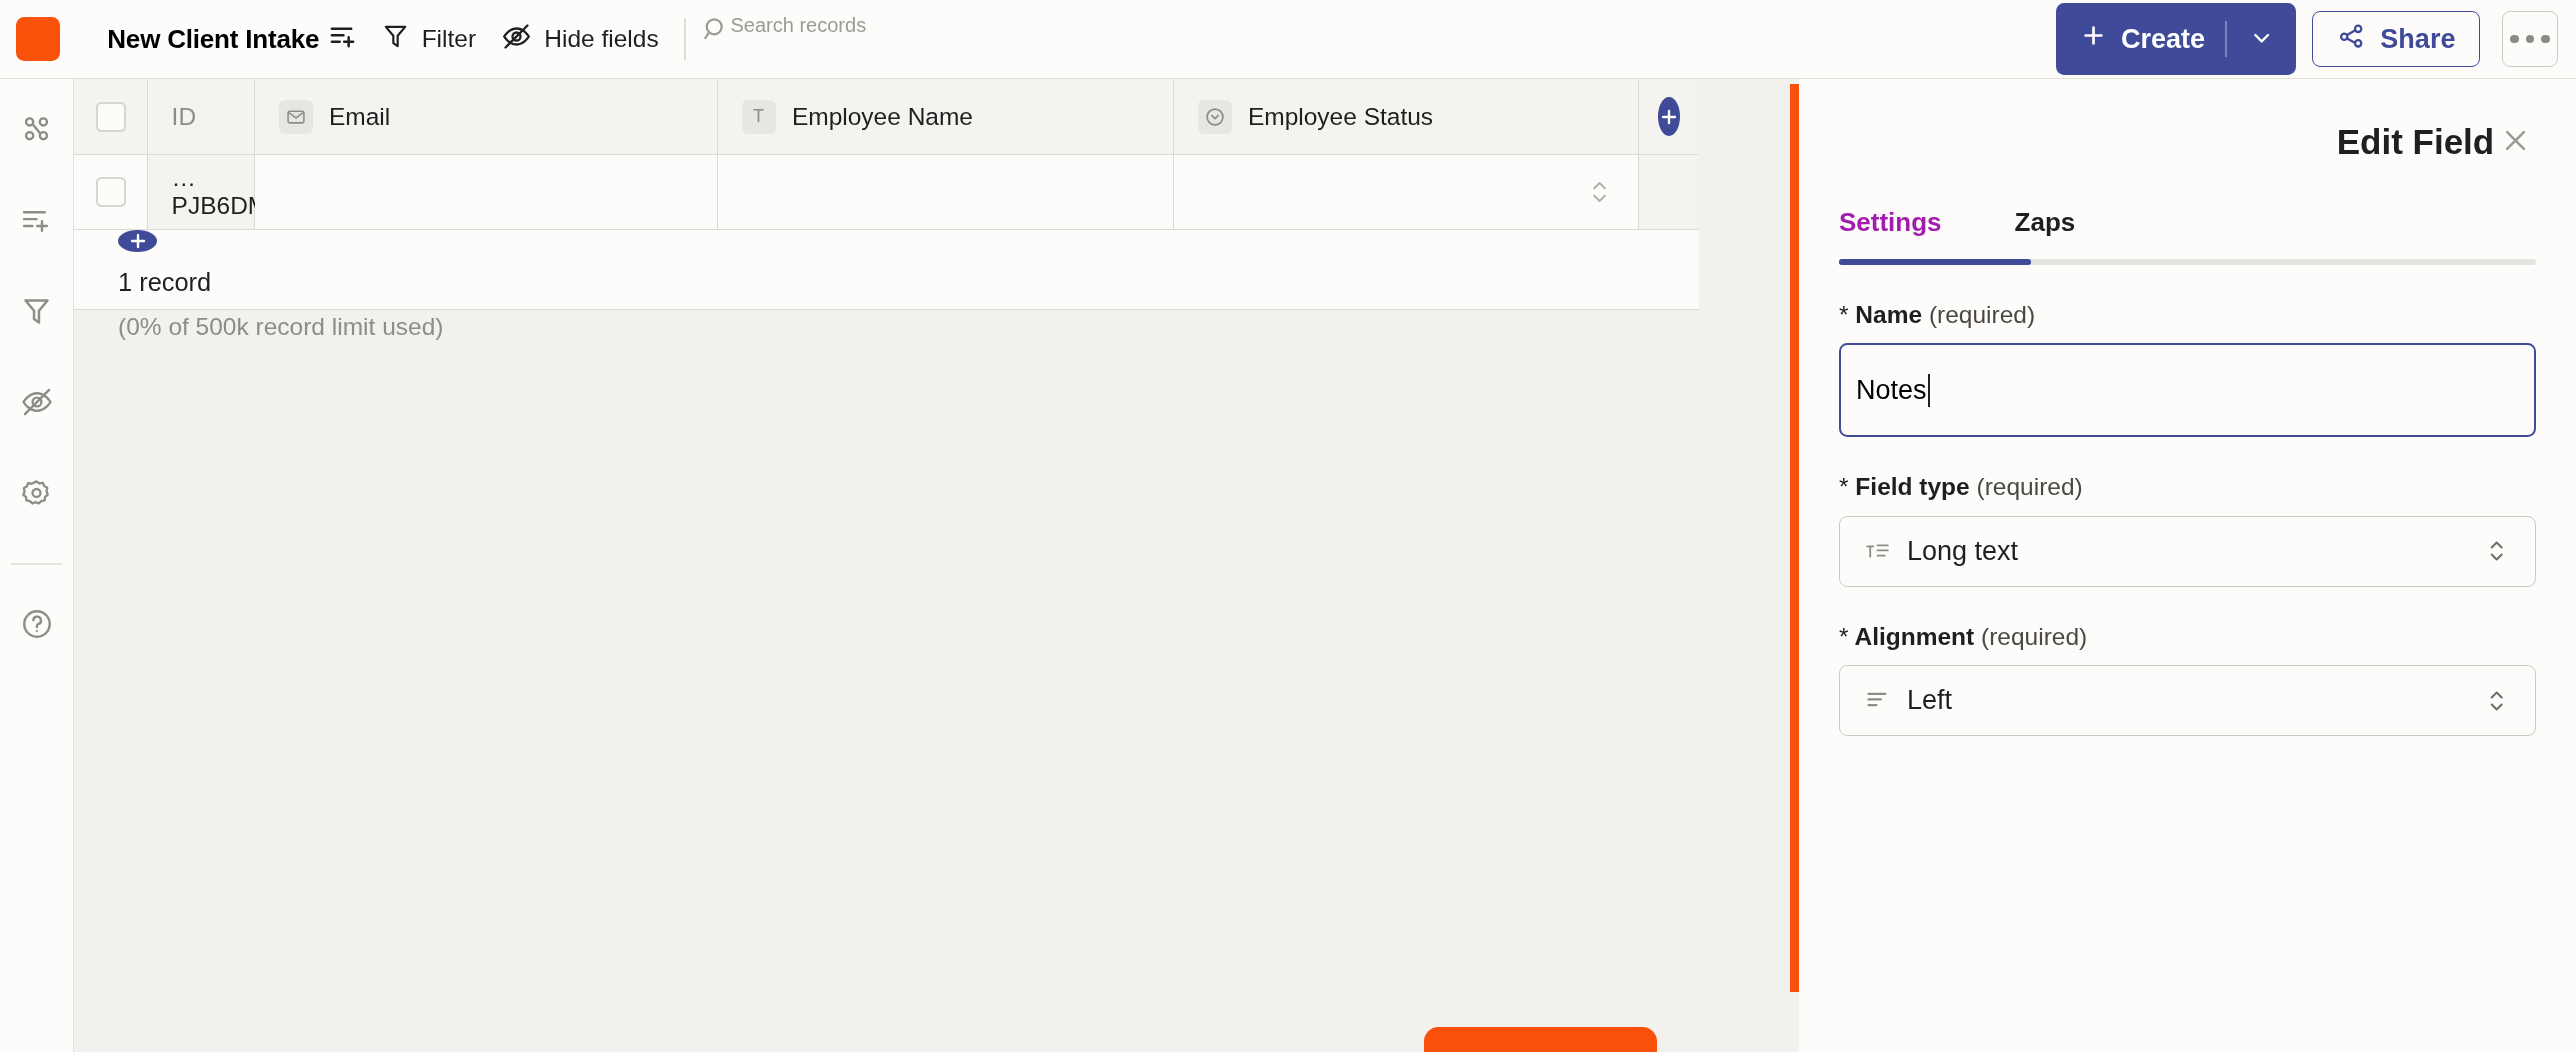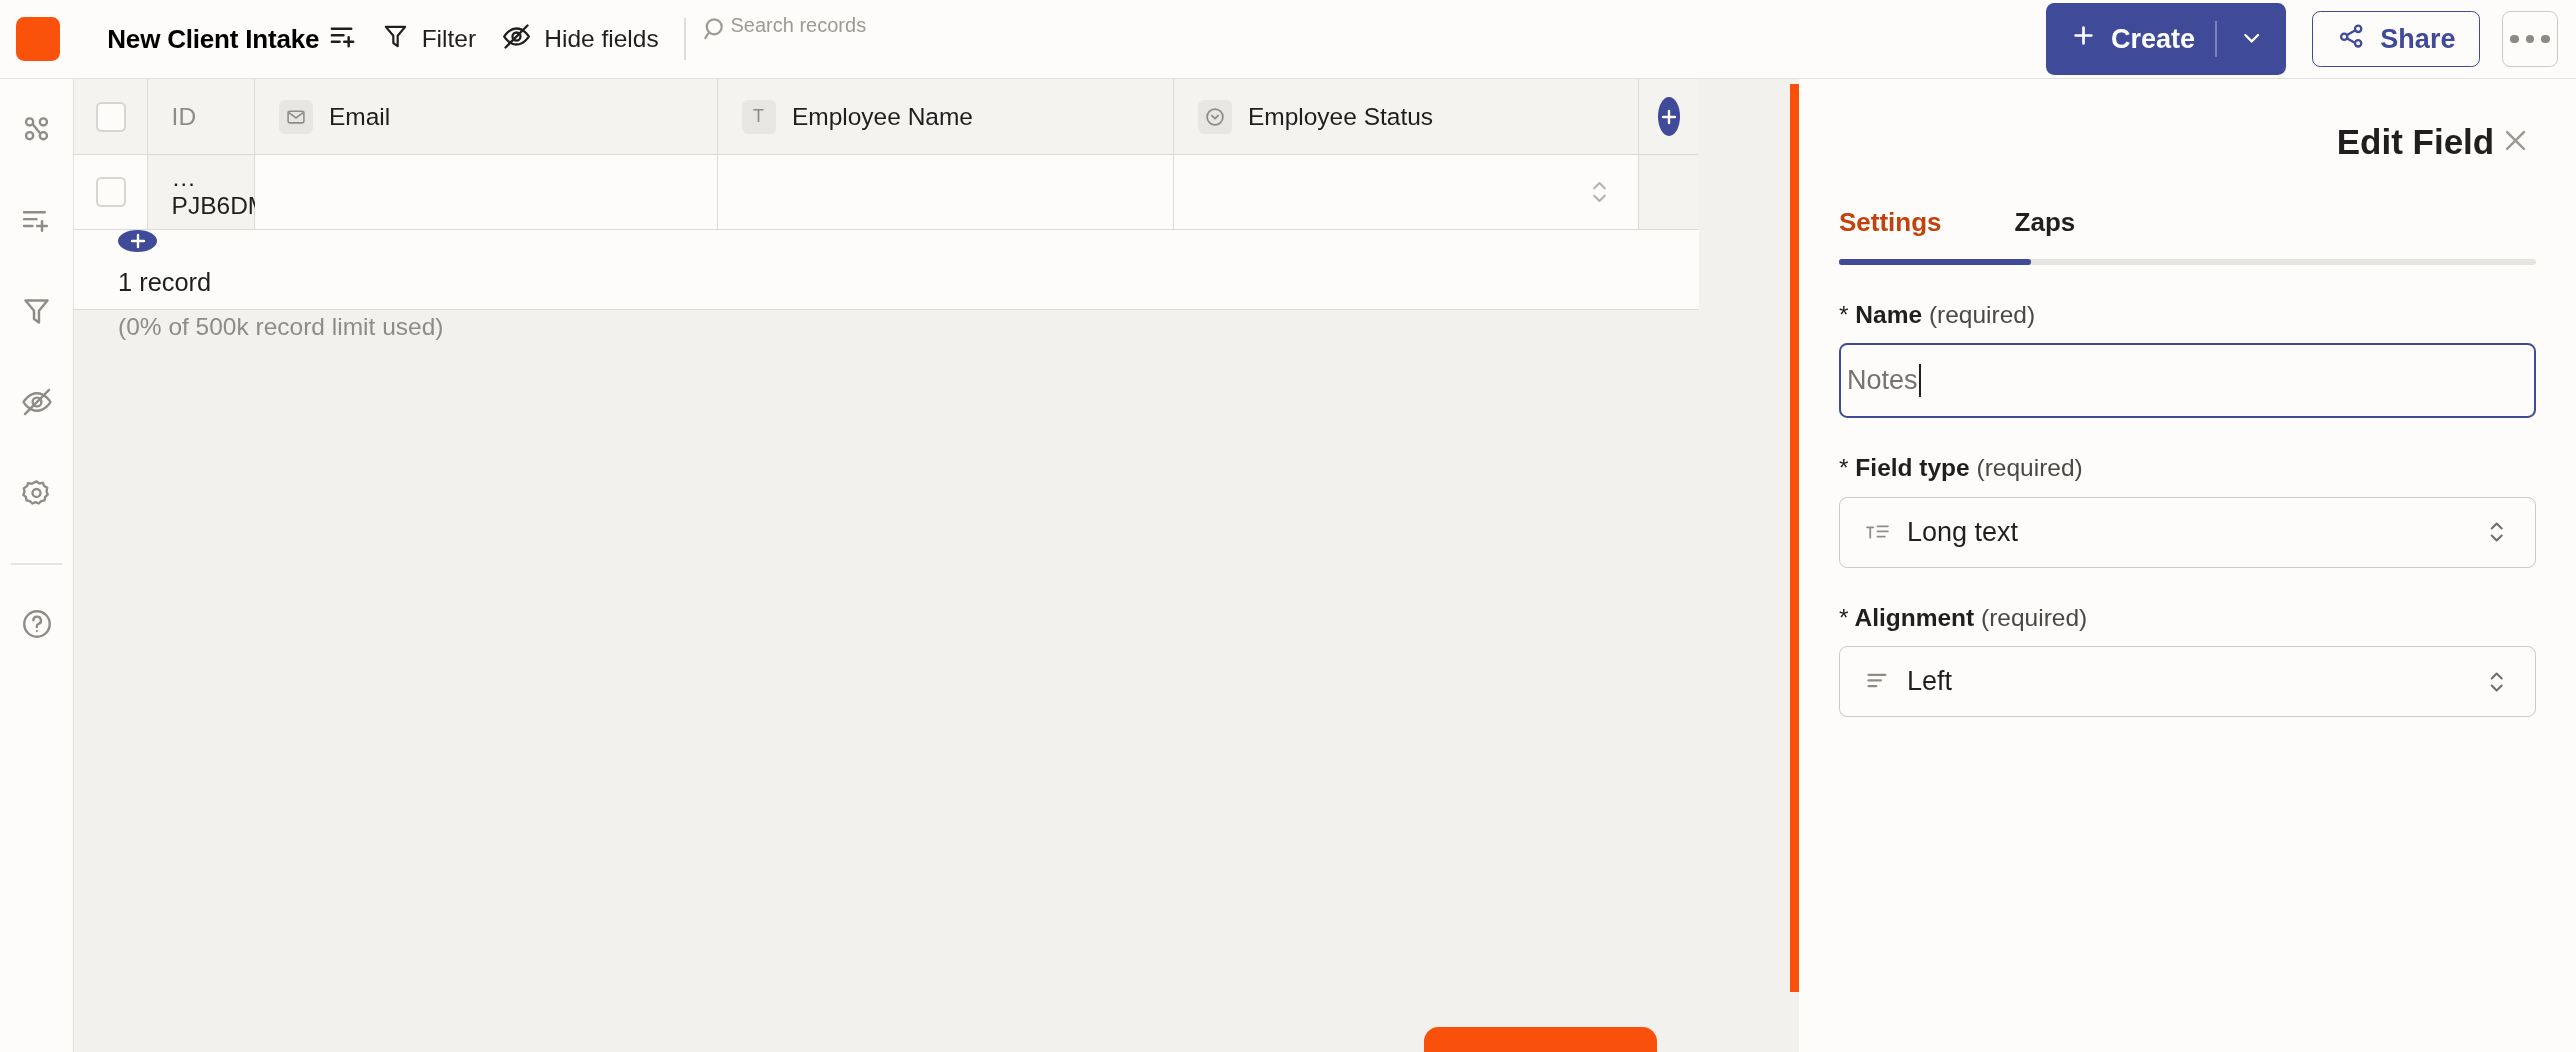--- a/index.html
+++ b/index.html
@@ -55,21 +55,21 @@
     display: flex; align-items: center; gap: 14.5px;
     padding: 0 20px 0 23.6px; font-size: 27px; font-weight: 700;
   }
   .create-btn .cb-div { width: 1.8px; height: 36px; background: #7982bb; }
   .create-btn .cb-caret { padding: 0 22px; display: flex; align-items: center; }
 
   .share-btn {
     display: flex; align-items: center; gap: 14.5px;
     border: 1.8px solid #3f4a99; color: #3f4a99; background: #fdfcfa;
     border-radius: 8.2px; height: 56px; padding: 0 23.6px;
-    font-size: 27px; font-weight: 700; margin-left: 26px;
+    font-size: 27px; font-weight: 700; margin-left: 16px;
     cursor: pointer; flex: none;
   }
   .more-btn {
     display: flex; align-items: center; justify-content: center; gap: 7.3px;
     border: 1.8px solid #cbc9c4; background: #fdfcfa;
     border-radius: 8.2px; width: 56px; height: 56px;
     margin-left: 22px; margin-right: 18px; cursor: pointer; flex: none;
   }
   .dot3 { width: 8.2px; height: 8.2px; border-radius: 50%; background: #8c8a85; }
 
@@ -183,44 +183,44 @@
     padding-top: 41px;
   }
   .panel-title { font-size: 35px; font-weight: 700; color: #1f1f1f; }
   .close-x { color: #9c9a95; cursor: pointer; display:flex; padding: 5.4px; }
 
   .tabs { display: flex; gap: 0; margin-top: 42px; position: relative; }
   .tab {
     font-size: 26px; padding: 0 0 27px 0; cursor: pointer;
     white-space: nowrap;
   }
-  .tab.active { color: #c2410c; font-weight: 700; }
+  .tab.active { color: #a21caf; font-weight: 700; }
   .tab.idle   { color: #1f1f1f; font-weight: 700; margin-left: 73px; }
   .tabs-track {
     position: absolute; left: 0; bottom: 0;
     width: 100%; height: 5.4px; background: #e6e4df; border-radius: 2.7px;
   }
   .tabs-thumb {
     position: absolute; left: 0; bottom: 0;
     width: 192px; height: 5.4px; background: #3f4a99; border-radius: 2.7px;
   }
 
   .field-block { margin-top: 36px; }
   .field-label {
     font-size: 24.5px; color: #1f1f1f; font-weight: 700;
     margin-bottom: 14.5px; white-space: nowrap;
   }
   .field-label .req { font-weight: 400; color: #4a4845; }
   .field-label .star { font-weight: 400; }
 
   .text-input {
-    width: 100%; height: 75px; border-radius: 8.2px;
+    width: 100%; height: 94px; border-radius: 8.2px;
     border: 2.7px solid #3f4a99; background: #fdfcfa;
-    display: flex; align-items: center; padding: 0 6px;
-    font-size: 27px; color: #737373; cursor: text;
+    display: flex; align-items: center; padding: 0 15px;
+    font-size: 27px; color: #000000; cursor: text;
   }
   .caret {
     display: inline-block; width: 1.8px; height: 33px;
     background: #1f1f1f; margin-left: 1.8px;
   }
   .select {
     width: 100%; height: 71px; border-radius: 8.2px;
     border: 1.8px solid #cbc9c4; background: #fdfcfa;
     display: flex; align-items: center; padding: 0 23.6px;
     font-size: 27px; color: #1f1f1f; cursor: pointer;

